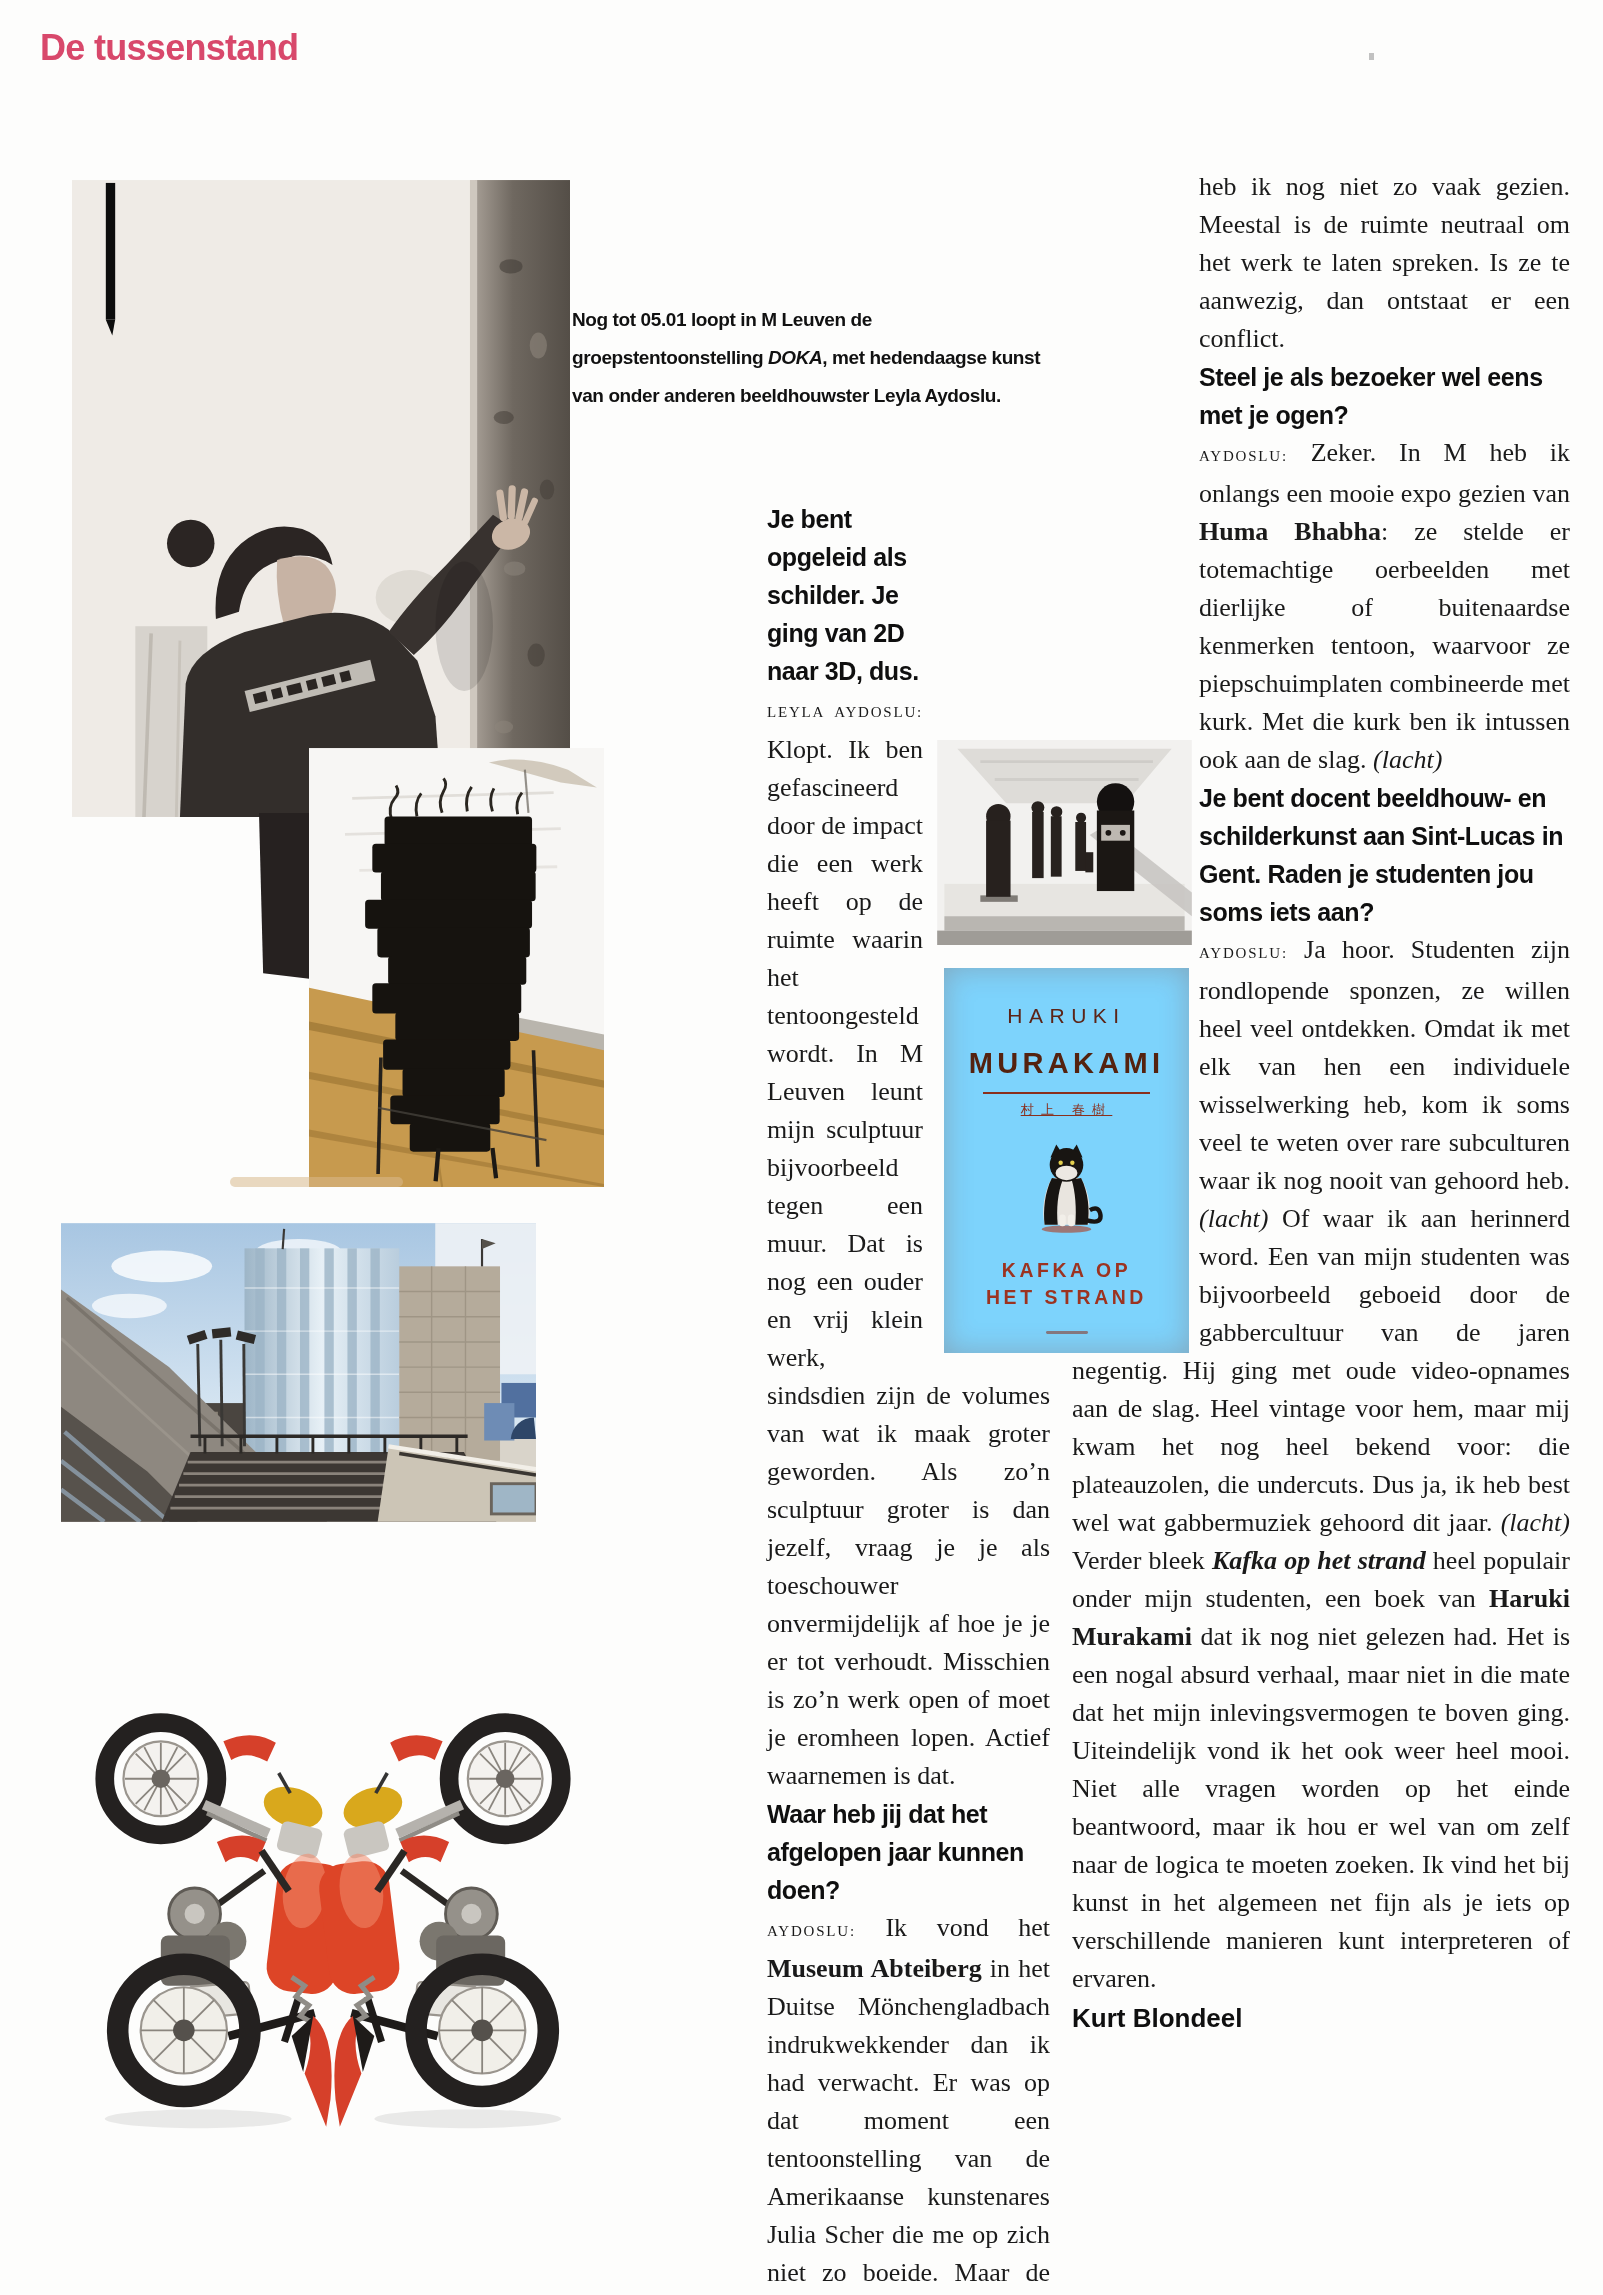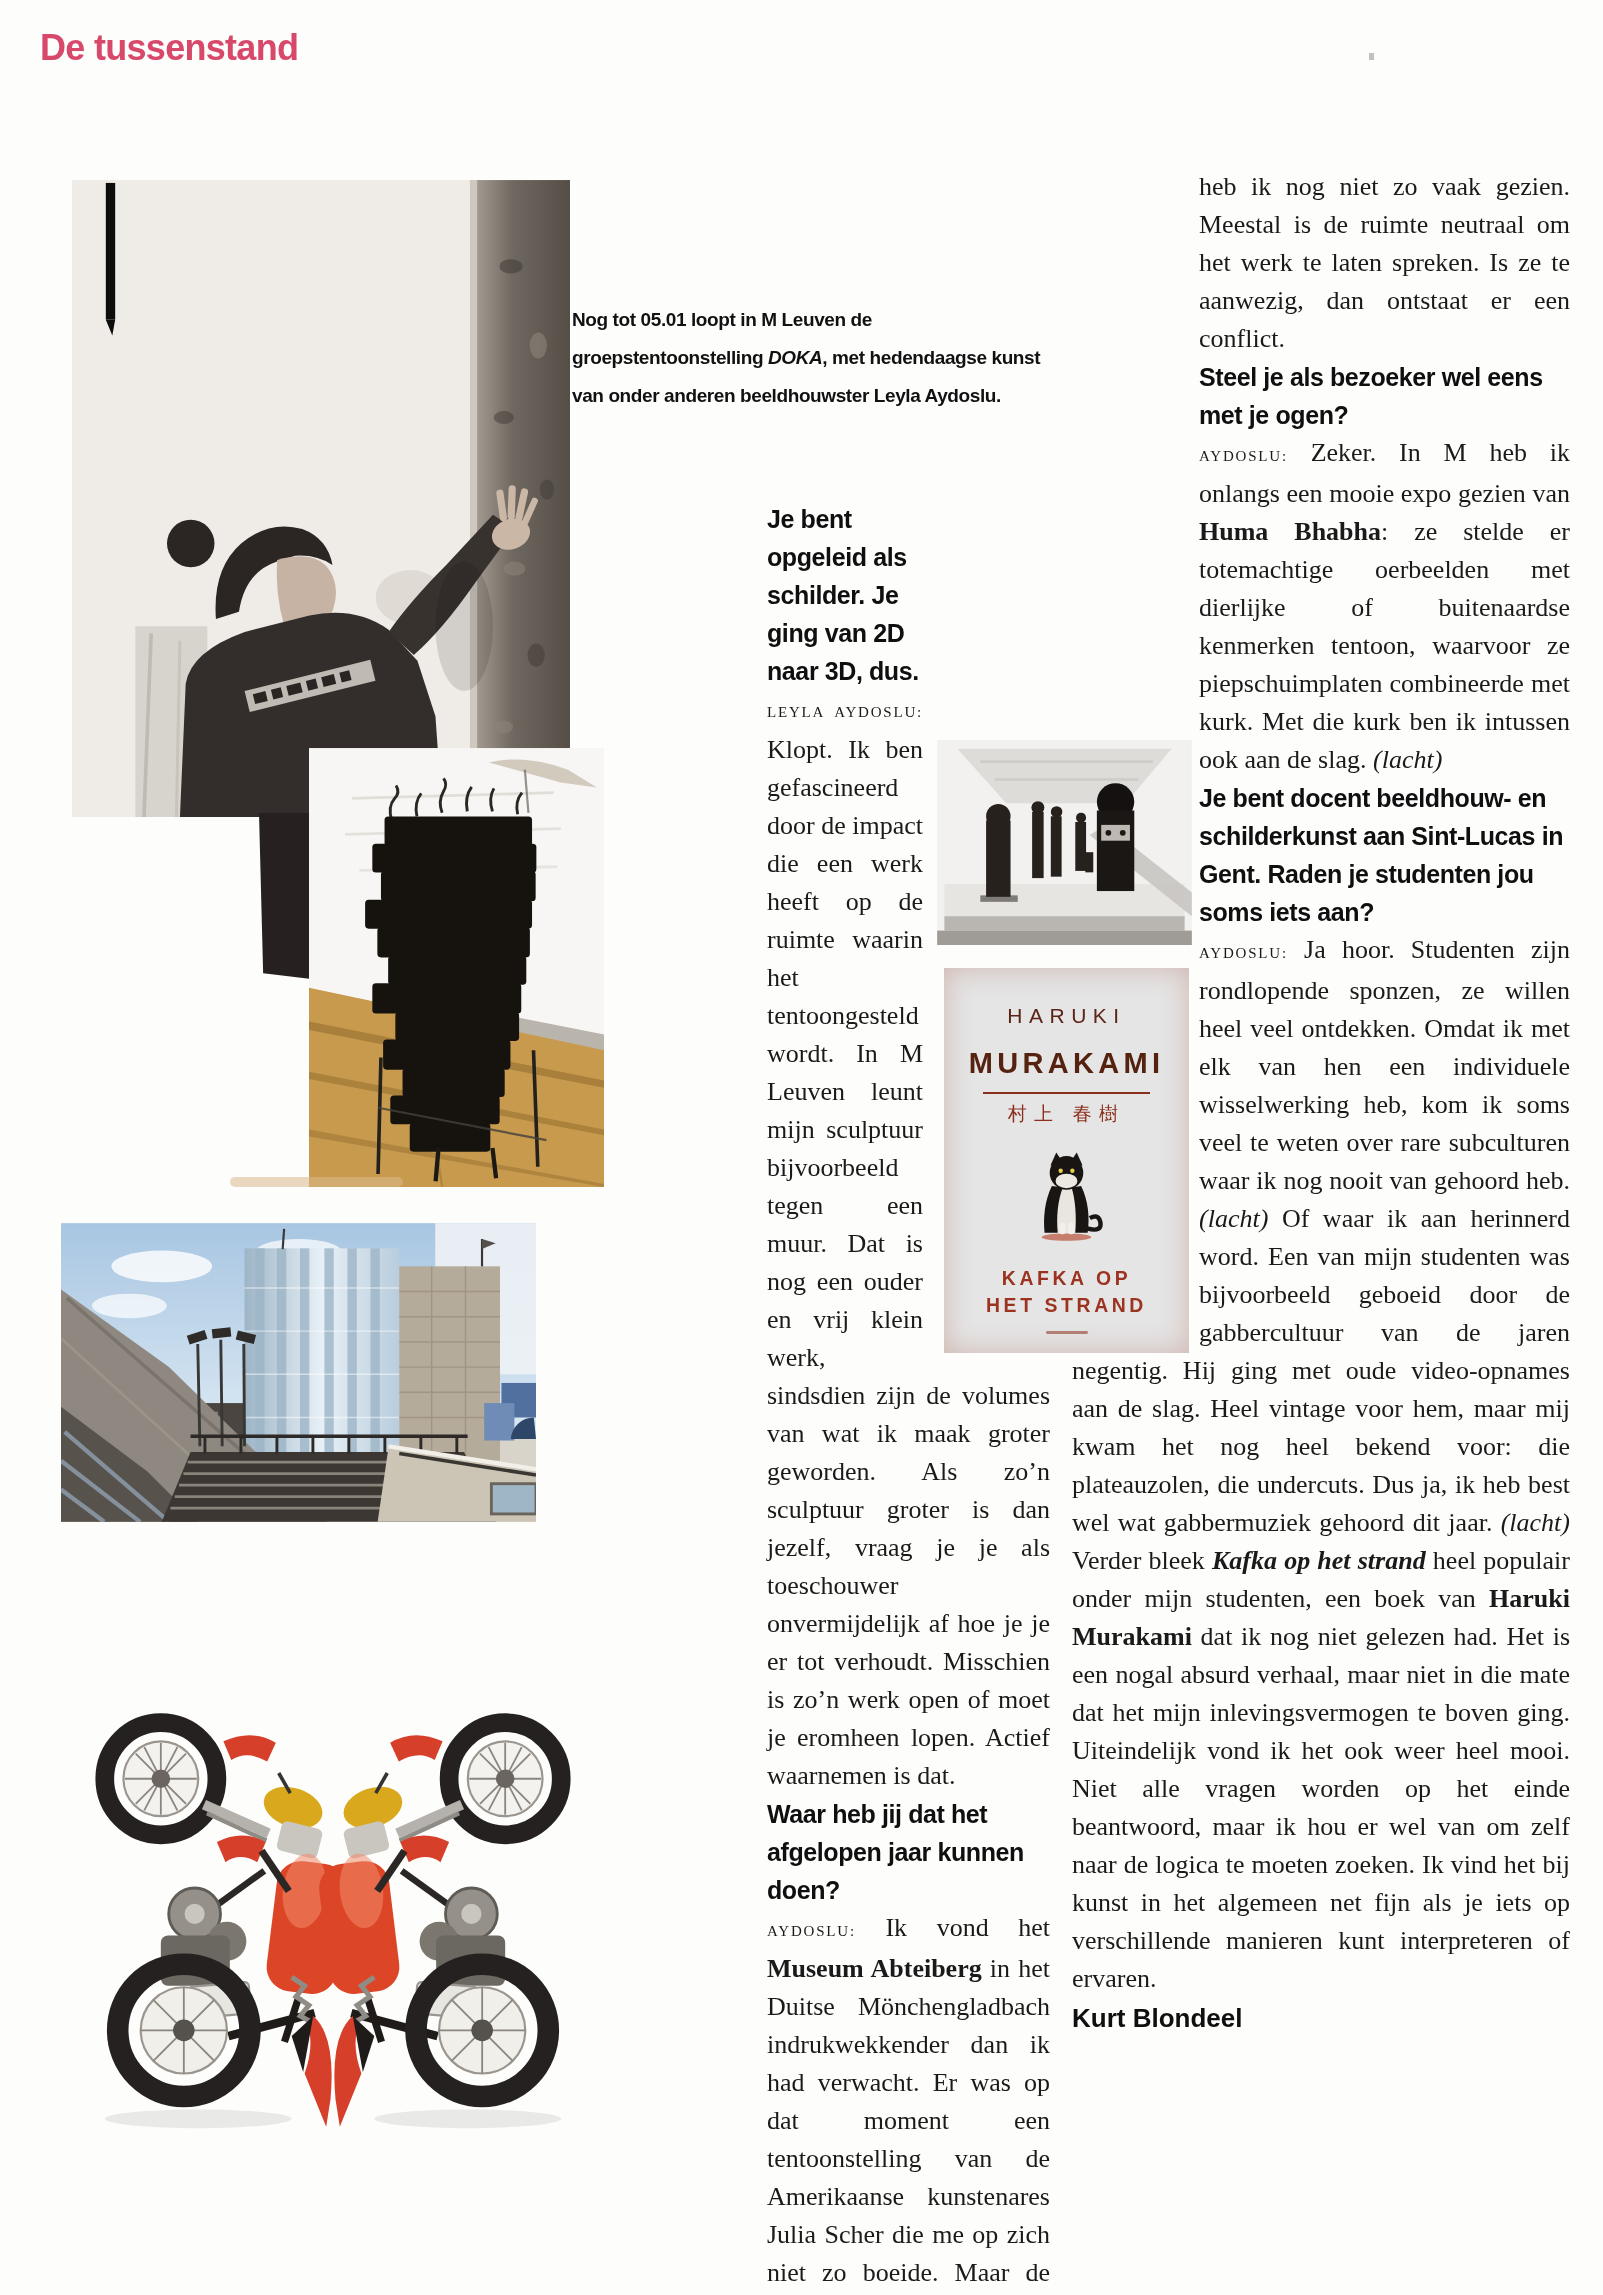--- a/index.html
+++ b/index.html
@@ -30,27 +30,27 @@
   .spB{float:left;width:137px;height:749px;margin-top:1032px;}
   .spR{float:right;width:127px;height:611px;margin-top:241px;}
   .spRight{float:left;width:127px;height:624px;margin-top:555px;}
 
   .fig{position:absolute;}
   .fig svg{display:block;}
 
   .sweater-strip{position:absolute;left:259px;top:813px;width:69px;height:167px;background:#262120;
      clip-path:polygon(0 0,100% 0,88% 100%,6% 96%);}
 
-  .book{position:absolute;left:944px;top:968px;width:245px;height:385px;background:#e5e5e5;
+  .book{position:absolute;left:944px;top:968px;width:245px;height:385px;background:#7dd3fc;
         box-shadow:inset 0 0 29px rgba(140,40,10,.25);text-align:center;
         font-family:"Liberation Sans",sans-serif;}
   .bk-author1{margin-top:36px;font-size:21px;letter-spacing:6.5px;color:#5c2417;}
   .bk-author2{margin-top:19px;font-size:29px;font-weight:700;letter-spacing:4.3px;color:#54220f;}
   .bk-rule{width:167px;height:2.2px;background:#8a2f1c;margin:11.5px auto 7.2px;}
-  .bk-jp{font-size:19px;letter-spacing:7.2px;color:#8a2f1c;}
+  .bk-jp{font-size:13px;letter-spacing:7.2px;color:#8a2f1c;text-decoration:underline;}
   .bk-cat{margin:24.5px auto 0;display:block;}
   .bk-title{margin-top:21.6px;font-size:19.4px;font-weight:700;letter-spacing:3.6px;line-height:27px;color:#9c3320;}
   .bk-pub{position:absolute;bottom:18.7px;left:50%;transform:translateX(-50%);width:42px;height:3.6px;
           background:#8a2f1c;opacity:.55;border-radius:1.4px;}
 
   .smudge{position:absolute;background:#d8b98c;opacity:.55;border-radius:5.8px;}
   .speck{position:absolute;width:5px;height:6.5px;background:#9a9a9a;opacity:.6;}
 </style>
 </head>
 <body>

